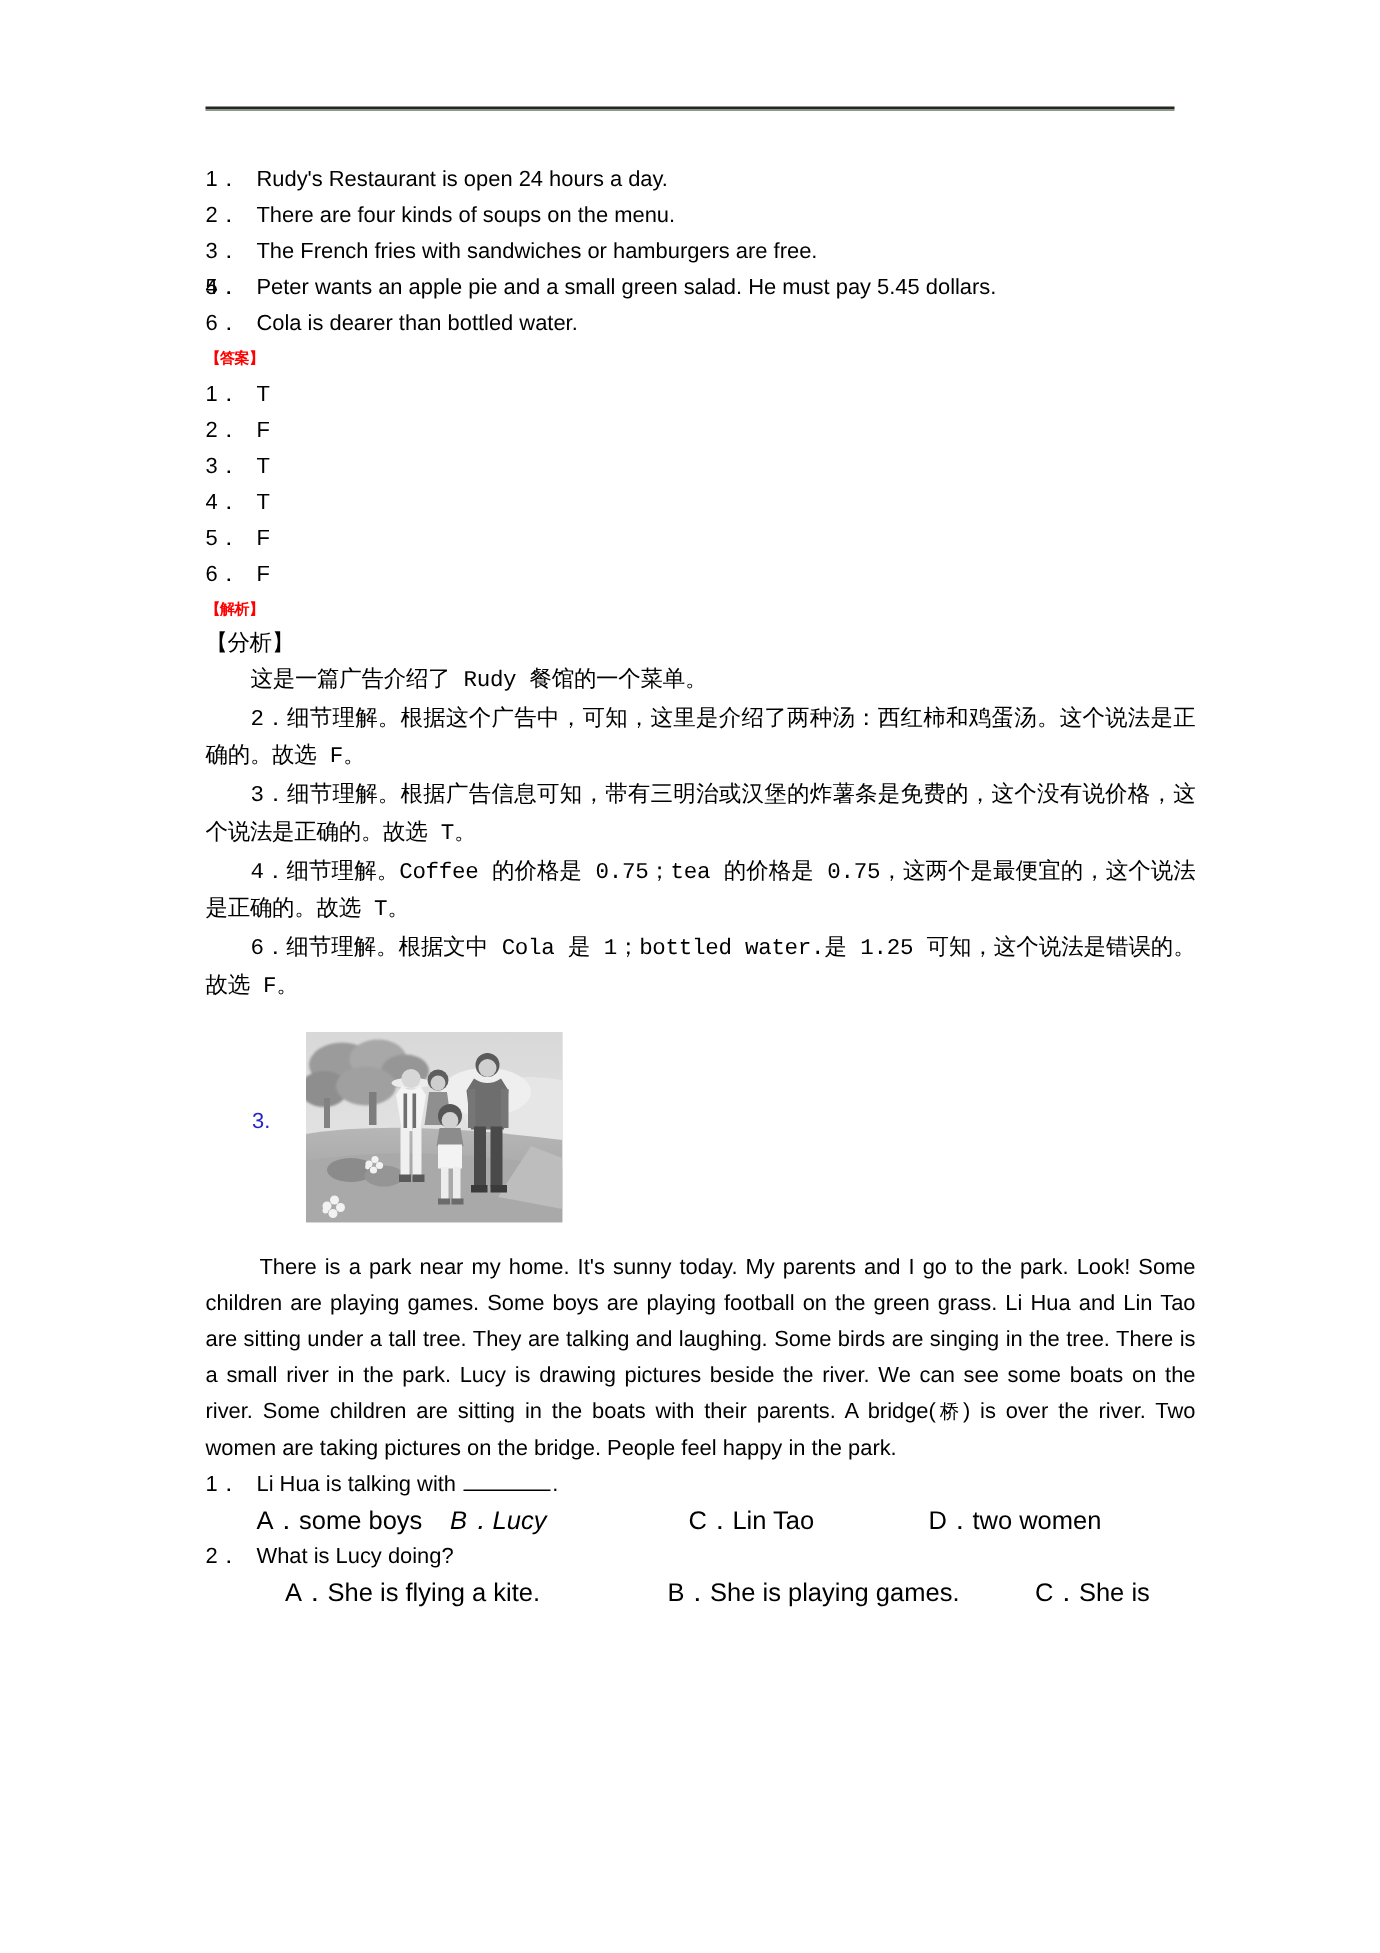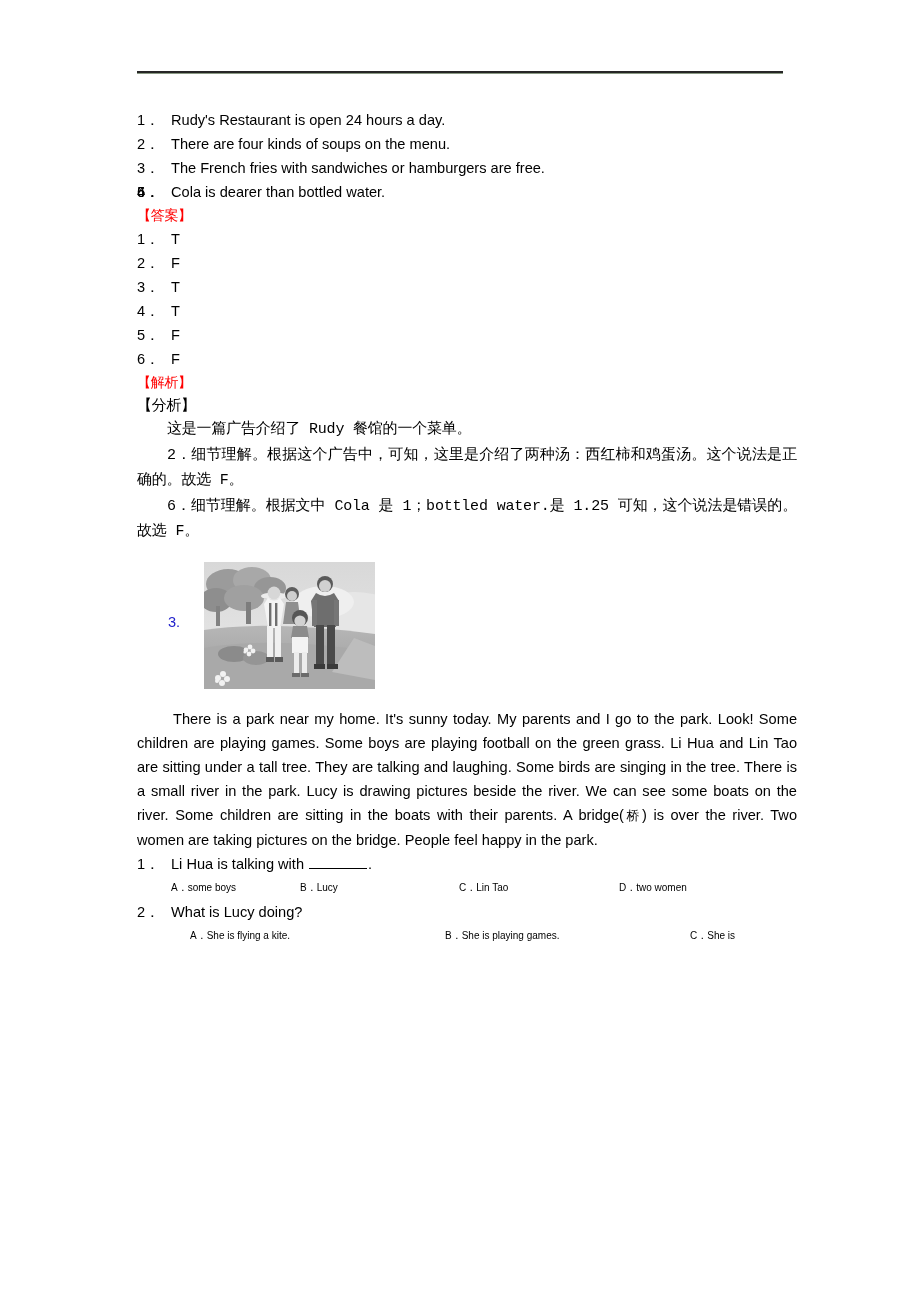--- a/index.html
+++ b/index.html
@@ -45,24 +45,24 @@
   }
   .stmt-row .num {
     position: absolute;
     left: 0px;
     top: 0;
     font-size: 14.6px;
   }
   
   .red-head {
     color: #ff0000;
-    font-size: 14px;
+    font-size: 10px;
     line-height: 23px;
     font-family: "DejaVu Sans", sans-serif;
-    font-weight: normal;
+    font-weight: bold;
     padding-left: 0px;
     letter-spacing: -0.3px;
   }
   .blk-head {
     color: #000000;
     font-size: 15px;
     line-height: 23px;
     font-family: Liberation Serif, serif;
     padding-left: 0px;
     letter-spacing: -0.3px;
@@ -130,21 +130,21 @@
   
   .q-row {
     font-size: 14.6px;
     line-height: 24px;
     padding-left: 34px;
     position: relative;
     white-space: nowrap;
   }
   .q-row .num { position: absolute; left: 0; top: 0; }
   .opt-row {
-    font-size: 10px;
+    font-size: 17px;
     line-height: 24px;
     position: relative;
     height: 24px;
     white-space: nowrap;
     text-align: right;
   }
   .opt { position: absolute; top: 0; }
   .blank-line {
     display: inline-block;
     border-bottom: 1px solid #000;
@@ -174,20 +174,21 @@
       </div>
       <div class="stmt-row">
         <span class="num">3．</span>
         <span>The French fries with sandwiches or hamburgers are free.</span>
       </div>
       <div class="stmt-row">
         <span class="num">4．</span>
       </div>
       <div class="stmt-row">
         <span class="num">5．</span>
+        <span>Peter wants an apple pie and a small green salad. He must pay 5.45 dollars.</span>
       </div>
       <div class="stmt-row">
         <span class="num">6．</span>
         <span>Cola is dearer than bottled water.</span>
       </div>
     </div>
 
     <div class="red-head">【答案】</div>
 
     <div>
@@ -215,20 +216,22 @@
         <span class="num">6．</span>
         <span>F</span>
       </div>
     </div>
 
     <div class="red-head">【解析】</div>
     <div class="blk-head">【分析】</div>
 
     <p class="cn-para">这是一篇广告介绍了 Rudy 餐馆的一个菜单。</p>
     <p class="cn-para">2．细节理解。根据这个广告中，可知，这里是介绍了两种汤：西红柿和鸡蛋汤。这个说法是正确的。故选 F。</p>
+    <p class="cn-para">3．细节理解。根据广告信息可知，带有三明治或汉堡的炸薯条是免费的，这个没有说价格，这个说法是正确的。故选 T。</p>
+    <p class="cn-para">4．细节理解。Coffee 的价格是 0.75；tea 的价格是 0.75，这两个是最便宜的，这个说法是正确的。故选 T。</p>
     <p class="cn-para">6．细节理解。根据文中 Cola 是 1；bottled water.是 1.25 可知，这个说法是错误的。故选 F。</p>
 
     <div class="fig-wrap">
       <span class="fig-num">3.</span>
       <div class="fig-img">
         <svg width="171" height="127" viewBox="0 0 171 127" xmlns="http://www.w3.org/2000/svg">
           <defs>
             <linearGradient id="skyg" x1="0" y1="0" x2="0" y2="1">
               <stop offset="0%" stop-color="#d8d8d8"></stop>
               <stop offset="100%" stop-color="#eaeaea"></stop>
@@ -326,21 +329,21 @@
     </div>
 
     <p class="passage"><span>There is a park near my home. It's sunny today. My parents and I go to the park. Look! Some children are playing games. Some boys are playing football on the green grass. Li Hua and Lin Tao are sitting under a tall tree. They are talking and laughing. Some birds are singing in the tree. There is a small river in the park. Lucy is drawing pictures beside the river. We can see some boats on the river. Some children are sitting in the boats with their parents. A bridge(</span><span class="cn-inline">桥</span><span>) is over the river. Two women are taking pictures on the bridge. People feel happy in the park.</span></p>
 
     <div class="q-row">
       <span class="num">1．</span>
       <span>Li Hua is talking with </span><span class="blank-line"></span><span>.</span>
     </div>
     <div class="opt-row">
       <span class="opt" style="left:34px;"><span>A．</span><span>some boys</span></span>
-      <span class="opt" style="left:163px;"><span>B．</span><span>Lucy</span></span>
+      <span class="opt" style="left:163px;font-style:italic;"><span>B．</span><span>Lucy</span></span>
       <span class="opt" style="left:322px;"><span>C．</span><span>Lin Tao</span></span>
       <span class="opt" style="left:482px;"><span>D．</span><span>two women</span></span>
     </div>
 
     <div class="q-row">
       <span class="num">2．</span>
       <span>What is Lucy doing?</span>
     </div>
     <div class="opt-row">
       <span class="opt" style="left:34px;margin-left:19px;"><span>A．</span><span>She is flying a kite.</span></span>

